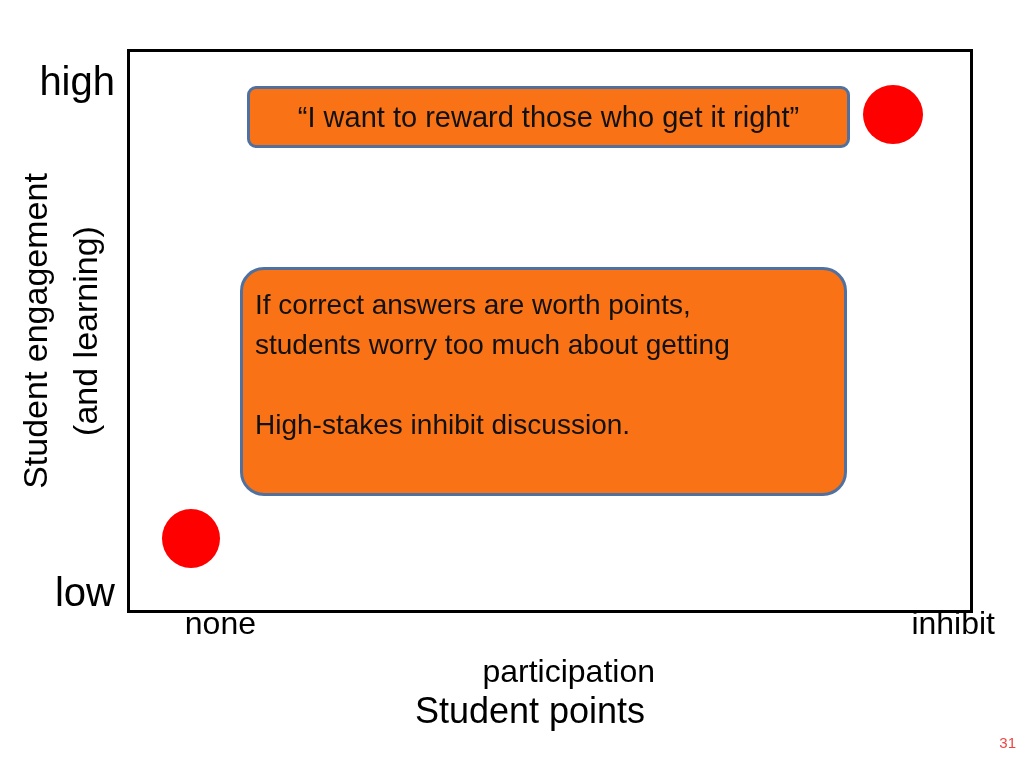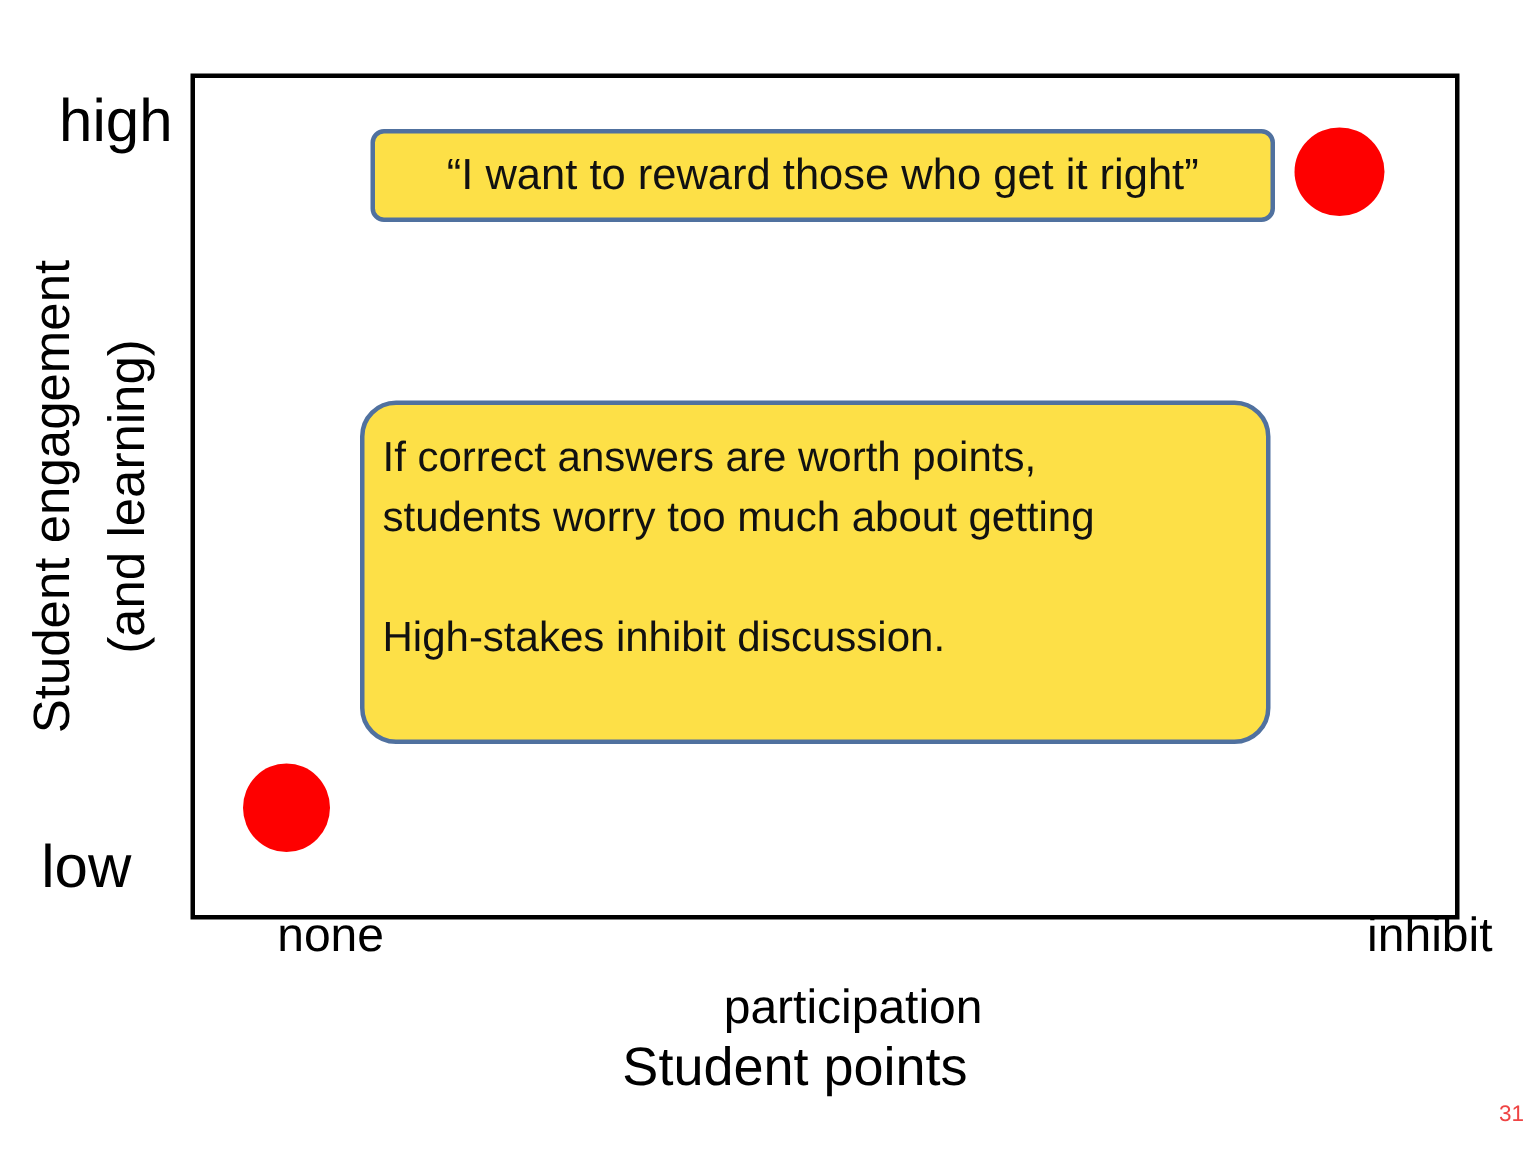--- a/index.html
+++ b/index.html
@@ -27,21 +27,21 @@
   }
   .y-tick {
     position: absolute;
     left: 0;
     width: 115px;
     text-align: right;
     font-size: 40px;
     line-height: 40px;
   }
   .y-tick-high { top: 61px; }
-  .y-tick-low  { top: 558px; text-align: center; }
+  .y-tick-low  { top: 572px; }
   .y-axis-title {
     position: absolute;
     left: -152px;
     top: 279px;
     width: 428px;
     height: 104px;
     transform: rotate(-90deg);
     text-align: center;
     font-size: 34px;
     line-height: 50px;
@@ -67,21 +67,21 @@
   }
   .dot {
     position: absolute;
     border-radius: 50%;
     background: #fe0000;
   }
   .dot-high-correct { left: 863px; top: 85px;  width: 60px; height: 59px; }
   .dot-low-none     { left: 162px; top: 509px; width: 58px; height: 59px; }
   .callout {
     position: absolute;
-    background: #fde047;
+    background: #f97316;
     border: 3px solid #50719f;
     box-sizing: border-box;
     color: #111111;
   }
   .callout-reward {
     left: 247px;
     top: 86px;
     width: 603px;
     height: 62px;
     border-radius: 9px;

